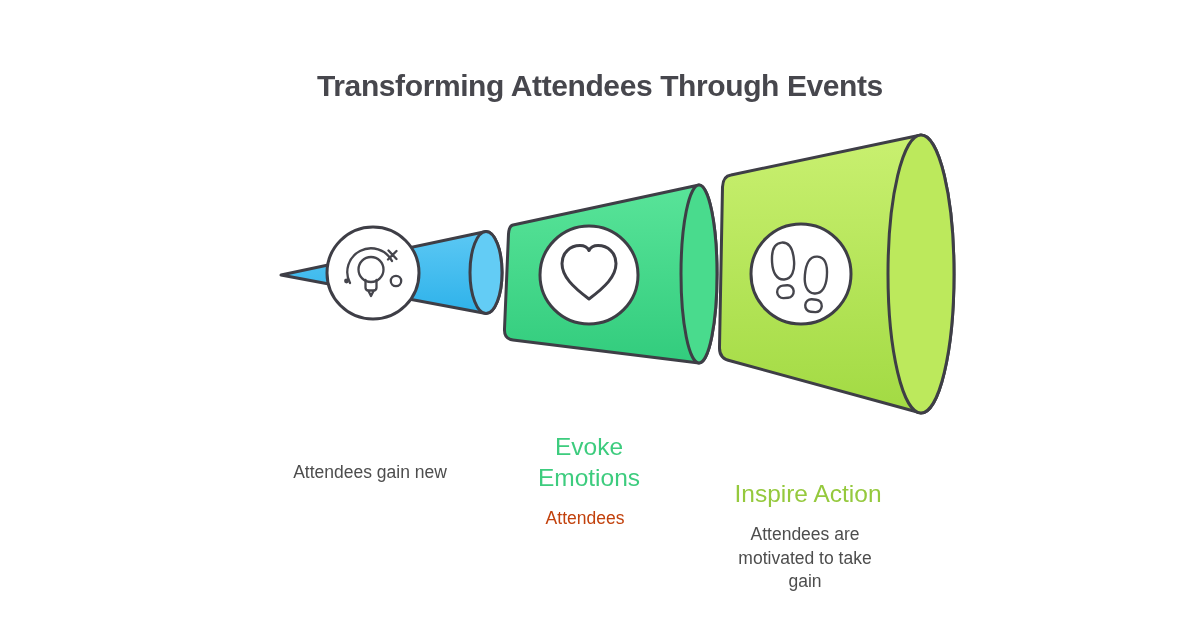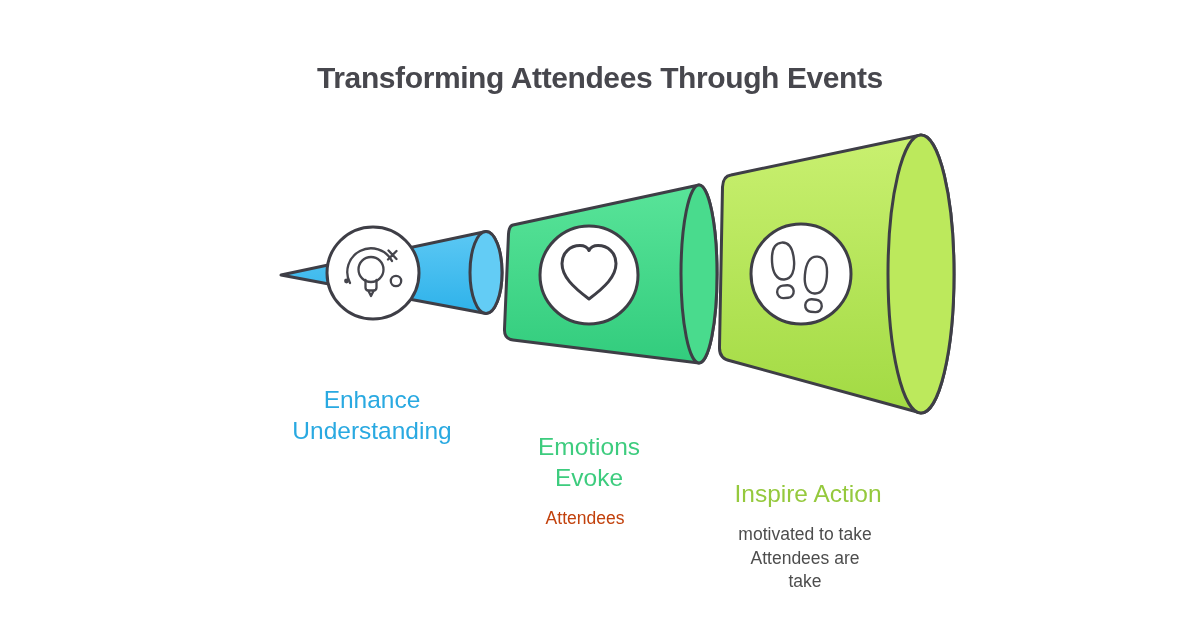--- a/index.html
+++ b/index.html
@@ -6,21 +6,21 @@
   .canvas{
     position:relative;
     width:1200px;height:628px;
     background:#ffffff;
     overflow:hidden;
     font-family:"Liberation Sans", sans-serif;
   }
   .page-title{
     position:absolute;
     left:0;right:0;top:61px;
-    margin:0;
+    margin:8px;
     text-align:center;
     font-size:30px;
     font-weight:700;
     letter-spacing:-0.4px;
   }
   .funnel-svg{position:absolute;left:0;top:0;width:1200px;height:628px;}
   .stage-heading{
     position:absolute;
     transform:translateX(-50%);
     text-align:center;
@@ -106,37 +106,34 @@
           <rect x="775.5" y="285.5" width="16.5" height="12.5" rx="6"></rect>
         </g>
         <g transform="rotate(5 815 280)">
           <path d="M804.5 276 C804.5 264 808 256.5 815.5 256.5 C823 256.5 826.5 264 826.5 276 C826.5 285 823.5 293.5 815.5 293.5 C807.5 293.5 804.5 285 804.5 276 Z"></path>
           <rect x="807.5" y="299.5" width="16.5" height="12.5" rx="6"></rect>
         </g>
       </g>
     </g>
   </svg>
 
-  <div class="stage-heading s1h" style="color: rgb(41, 169, 225);">
-    <span class="line">Enhance</span>
-    <span class="line">Understanding</span>
-  </div>
   <div class="stage-desc s1d" style="color: rgb(77, 77, 77);">
+    <span class="line">Attendees gain new</span>
   </div>
 
   <div class="stage-heading s2h" style="color: rgb(61, 204, 126);">
+    <span class="line">Evoke</span>
     <span class="line">Emotions</span>
-    <span class="line">Evoke</span>
   </div>
   <div class="stage-desc s2d" style="color: #c2410c;">
     <span class="line">Attendees</span>
   </div>
 
   <div class="stage-heading s3h" style="color: rgb(149, 201, 61);">
     <span class="line">Inspire Action</span>
   </div>
   <div class="stage-desc s3d" style="color: rgb(77, 77, 77);">
+    <span class="line">Attendees are</span>
     <span class="line">motivated to take</span>
-    <span class="line">Attendees are</span>
-    <span class="line">take</span>
+    <span class="line">gain</span>
   </div>
 
 </div>
 
 </body></html>

